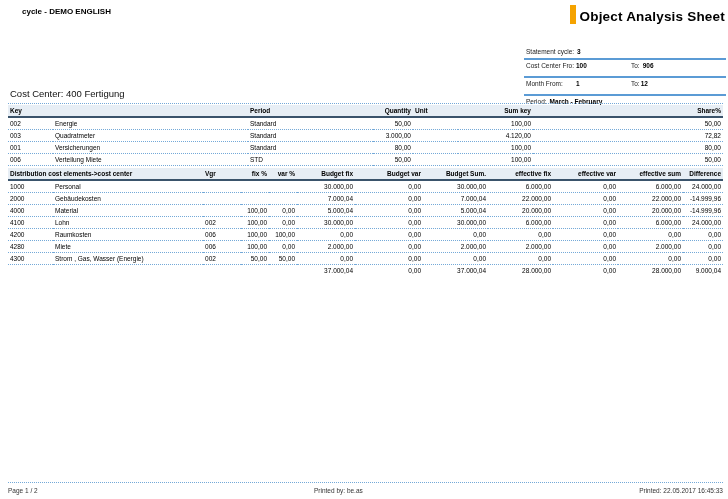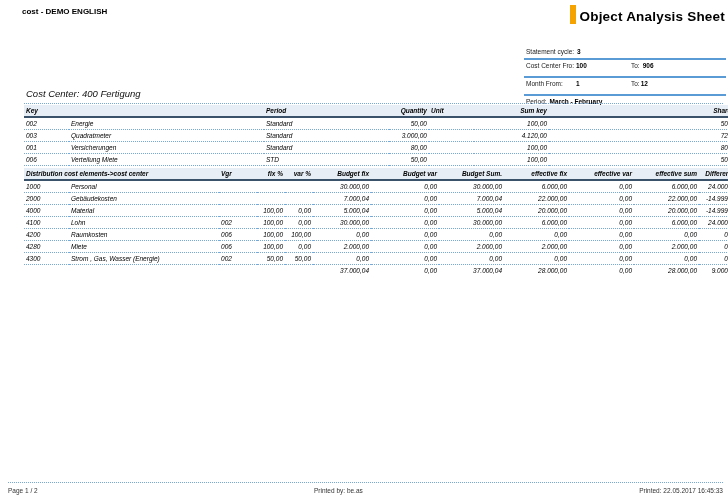--- a/index.html
+++ b/index.html
@@ -14,41 +14,41 @@
   .param-row{display:flex;align-items:flex-start;padding:2px 2px 3px 2px;}
   .param-row.bordered{border-bottom:2px solid #5B9BD5;}
   .param-row.tall{padding-bottom:7px;}
   .plabel{color:#222;}
   .pvalue{font-weight:bold;}
   .w50{flex:0 0 50px;}
   .w55{flex:0 0 55px;}
   .gap3{margin-left:3px;}
   .gap1{margin-left:1px;}
 
-  .content{position:absolute;left:24px;right:5px;top:88px;font-style:italic;}
+  .content{position:absolute;left:8px;right:5px;top:88px;}
   .cc-heading{font-size:9.5px;padding-left:2px;margin-bottom:4px;color:#111;}
   .dotted-sep{border-top:1px dotted #74A9D8;margin-bottom:1px;}
 
   table{width:100%;border-collapse:collapse;table-layout:fixed;font-size:6.5px;}
   th,td{padding:2px 2px;overflow:hidden;white-space:nowrap;font-weight:normal;}
   thead th{font-weight:bold;}
   thead tr{background:#E7EEF5;border-bottom:2px solid #3A536B;}
   tbody tr{border-bottom:1px dotted #74A9D8;}
   tbody tr.totals-row{border-bottom:none;}
   .left{text-align:left;}
   .right{text-align:right;}
   .t2{margin-top:2px;}
 
   .footer{position:absolute;left:8px;right:5px;bottom:5px;border-top:1px dotted #74A9D8;
           padding-top:4px;display:flex;justify-content:space-between;font-size:6.5px;color:#333;}
 </style>
 </head>
 <body>
 
-<div class="app-title">cost - DEMO ENGLISH</div>
+<div class="app-title">cycle - DEMO ENGLISH</div>
 
 <div class="report-title-wrap">
   <span class="accent-bar"></span>
   <span class="report-title">Object Analysis Sheet</span>
 </div>
 
 <div class="params">
   <div class="param-row bordered">
     <span class="plabel">Statement cycle:</span>
     <span class="pvalue gap3">3</span>

